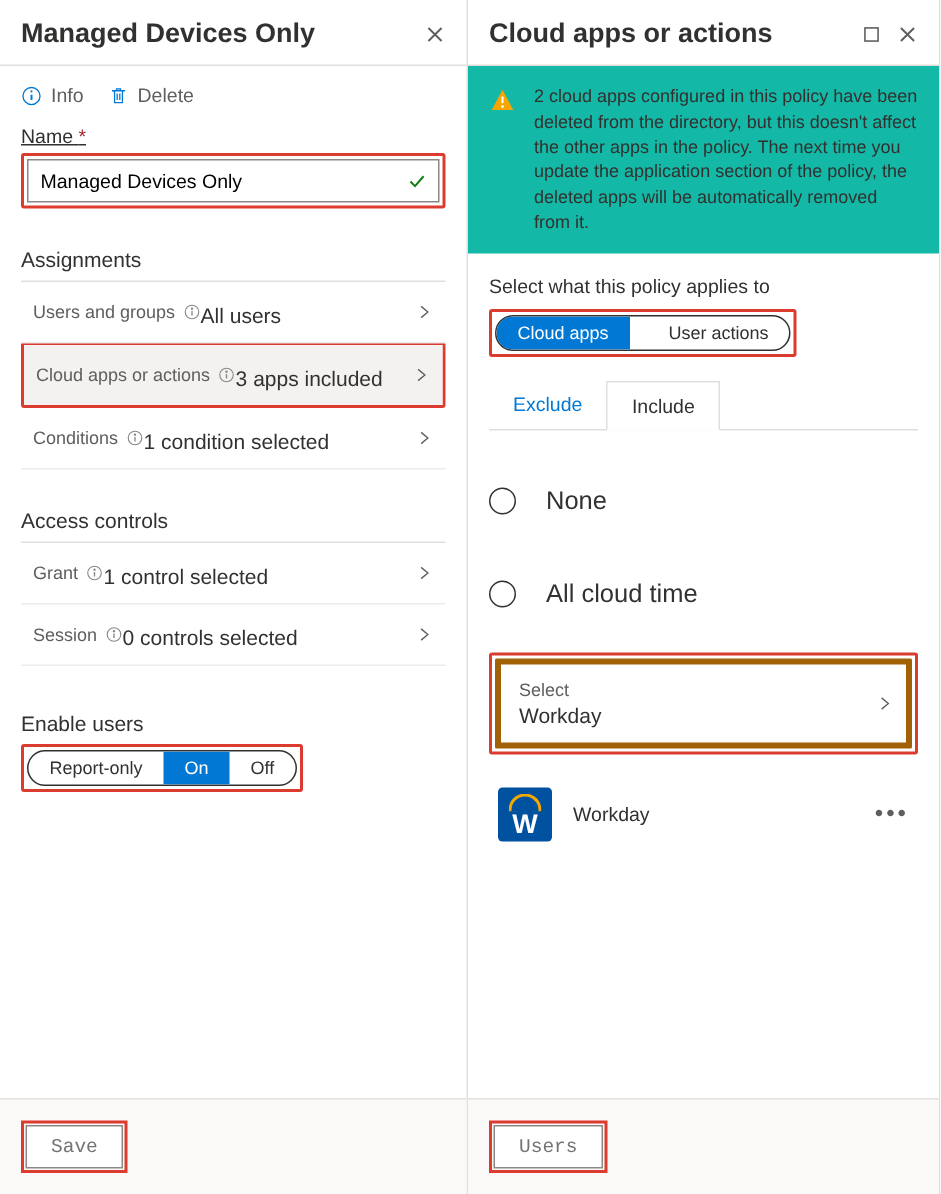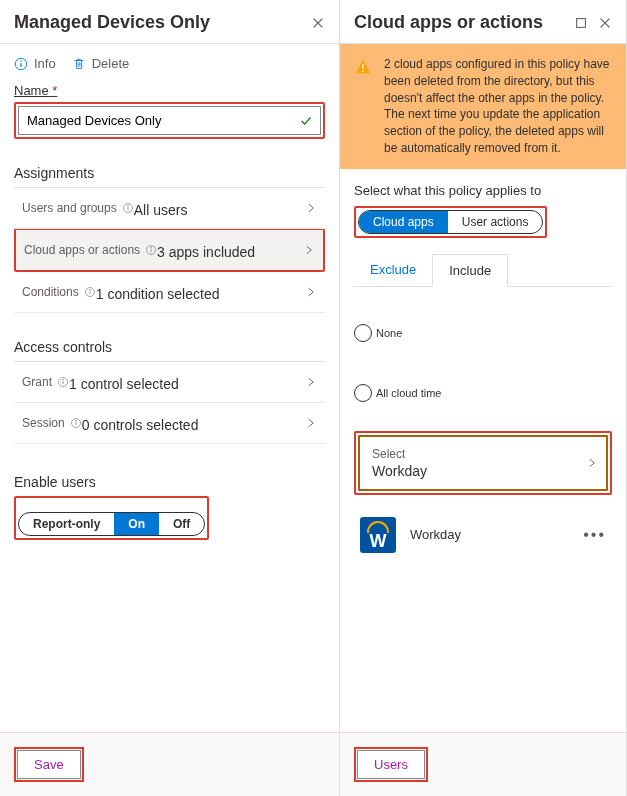--- a/index.html
+++ b/index.html
@@ -11,21 +11,21 @@
       width: 627px;
       height: 796px;
       display: flex;
     }
     .panel {
       display: flex;
       flex-direction: column;
       border-right: 1px solid #e1dfdd;
       position: relative;
     }
-    .panel-left { width: 340px; justify-content: flex-end; }
+    .panel-left { width: 312px; justify-content: flex-end; }
     .panel-right { flex: 1; }
     .panel-header {
       display: flex;
       align-items: center;
       padding: 12px 14px 10px 14px;
       border-bottom: 1px solid #e1dfdd;
       font-size: 18px;
       font-weight: 600;
     }
     .panel-header .title { flex: 1; }
@@ -149,32 +149,33 @@
     }
     .panel-footer {
       border-top: 1px solid #e1dfdd;
       padding: 14px;
       background: #faf9f8;
     }
     .btn {
       padding: 6px 16px;
       border: 1px solid #8a8886;
       background: #fff;
-      color: #a21caf;
-      font-size: 13px;
-      cursor: pointer;
+      color: #737373;
+      font-size: 13px;
+      cursor: pointer;
+      font-family: Liberation Mono, monospace;
     }
     .highlight-btn {
       display: inline-block;
       border: 2px solid #dc3b2f;
       padding: 1px;
     }
     
     .warning-banner {
-      background: #fdba74;
+      background: #14b8a6;
       padding: 12px 14px 12px 44px;
       font-size: 12px;
       color: #323130;
       position: relative;
       line-height: 1.4;
     }
     .warning-banner svg {
       position: absolute;
       left: 14px; top: 14px;
       width: 18px; height: 18px;
@@ -197,23 +198,23 @@
       border-bottom: 1px solid #fff;
       margin-bottom: -1px;
       color: #323130;
       background: #fff;
     }
     .tab.inactive { color: #0078d4; }
     .radio-group { margin-top: 16px; }
     .radio-option {
       display: flex;
       align-items: center;
-      gap: 4px;
+      gap: 20px;
       padding: 5px 0;
-      font-size: 11px;
+      font-size: 17px;
       cursor: pointer;
       margin-top: 32px;
     }
     .radio-circle {
       width: 18px; height: 18px;
       border: 1px solid #323130;
       border-radius: 50%;
       display: flex;
       align-items: center;
       justify-content: center;
@@ -221,21 +222,21 @@
     .radio-option.selected .radio-circle {
       border-color: #0078d4;
     }
     .radio-dot {
       width: 10px; height: 10px;
       border-radius: 50%;
       background: #0078d4;
     }
     .select-box {
       margin-top: 24px;
-      border: 2px solid #a16207;
+      border: 4px solid #a16207;
       border-radius: 1px;
       padding: 10px 12px;
       position: relative;
       cursor: pointer;
     }
     .select-box .lbl { font-size: 12px; color: #605e5c; }
     .select-box .val { font-size: 14px; margin-top: 2px; }
     .app-item {
       display: flex;
       align-items: center;
@@ -393,21 +394,21 @@
           </svg>
       </div>
       <div class="row-line2">0 controls selected</div>
       <svg class="chevron" viewBox="0 0 16 16">
           <path d="M5 3 L11 8 L5 13" stroke-width="1.2"></path>
         </svg>
     </div>
 
     <div class="enable-policy-label">Enable users</div>
     <div class="highlight-box" style="display:inline-block;padding:2px;">
-      <div class="pill-group" style="margin-top:12px;font-weight:bold;">
+      <div class="pill-group" style="margin-top:0;">
         <div class="pill">Report-only</div>
         <div class="pill active">On</div>
         <div class="pill">Off</div>
       </div>
     </div>
   </div>
   <div class="panel-footer">
     <span class="highlight-btn">
       <button class="btn">Save</button>
     </span>
@@ -430,21 +431,21 @@
         <path d="M10 2 L18 17 H2 Z" fill="#f7a500"></path>
         <line x1="10" y1="7" x2="10" y2="12" stroke="#fff" stroke-width="1.5"></line>
         <circle cx="10" cy="14.5" r="1" fill="#fff"></circle>
       </svg>
     <span>2 cloud apps configured in this policy have been deleted from the directory, but this doesn't affect the other apps in the policy. The next time you update the application section of the policy, the deleted apps will be automatically removed from it.</span>
   </div>
 
   <div class="right-body">
     <div class="applies-label">Select what this policy applies to</div>
     <div class="highlight-box" style="display:inline-block;padding:2px;">
-      <div class="pill-group" style="margin-top:0;">
+      <div class="pill-group" style="margin-top:0;gap:12px;">
         <div class="pill active">Cloud apps</div>
         <div class="pill">User actions</div>
       </div>
     </div>
 
     <div class="tabs">
       <div class="tab inactive">Exclude</div>
       <div class="tab active">Include</div>
     </div>
 

